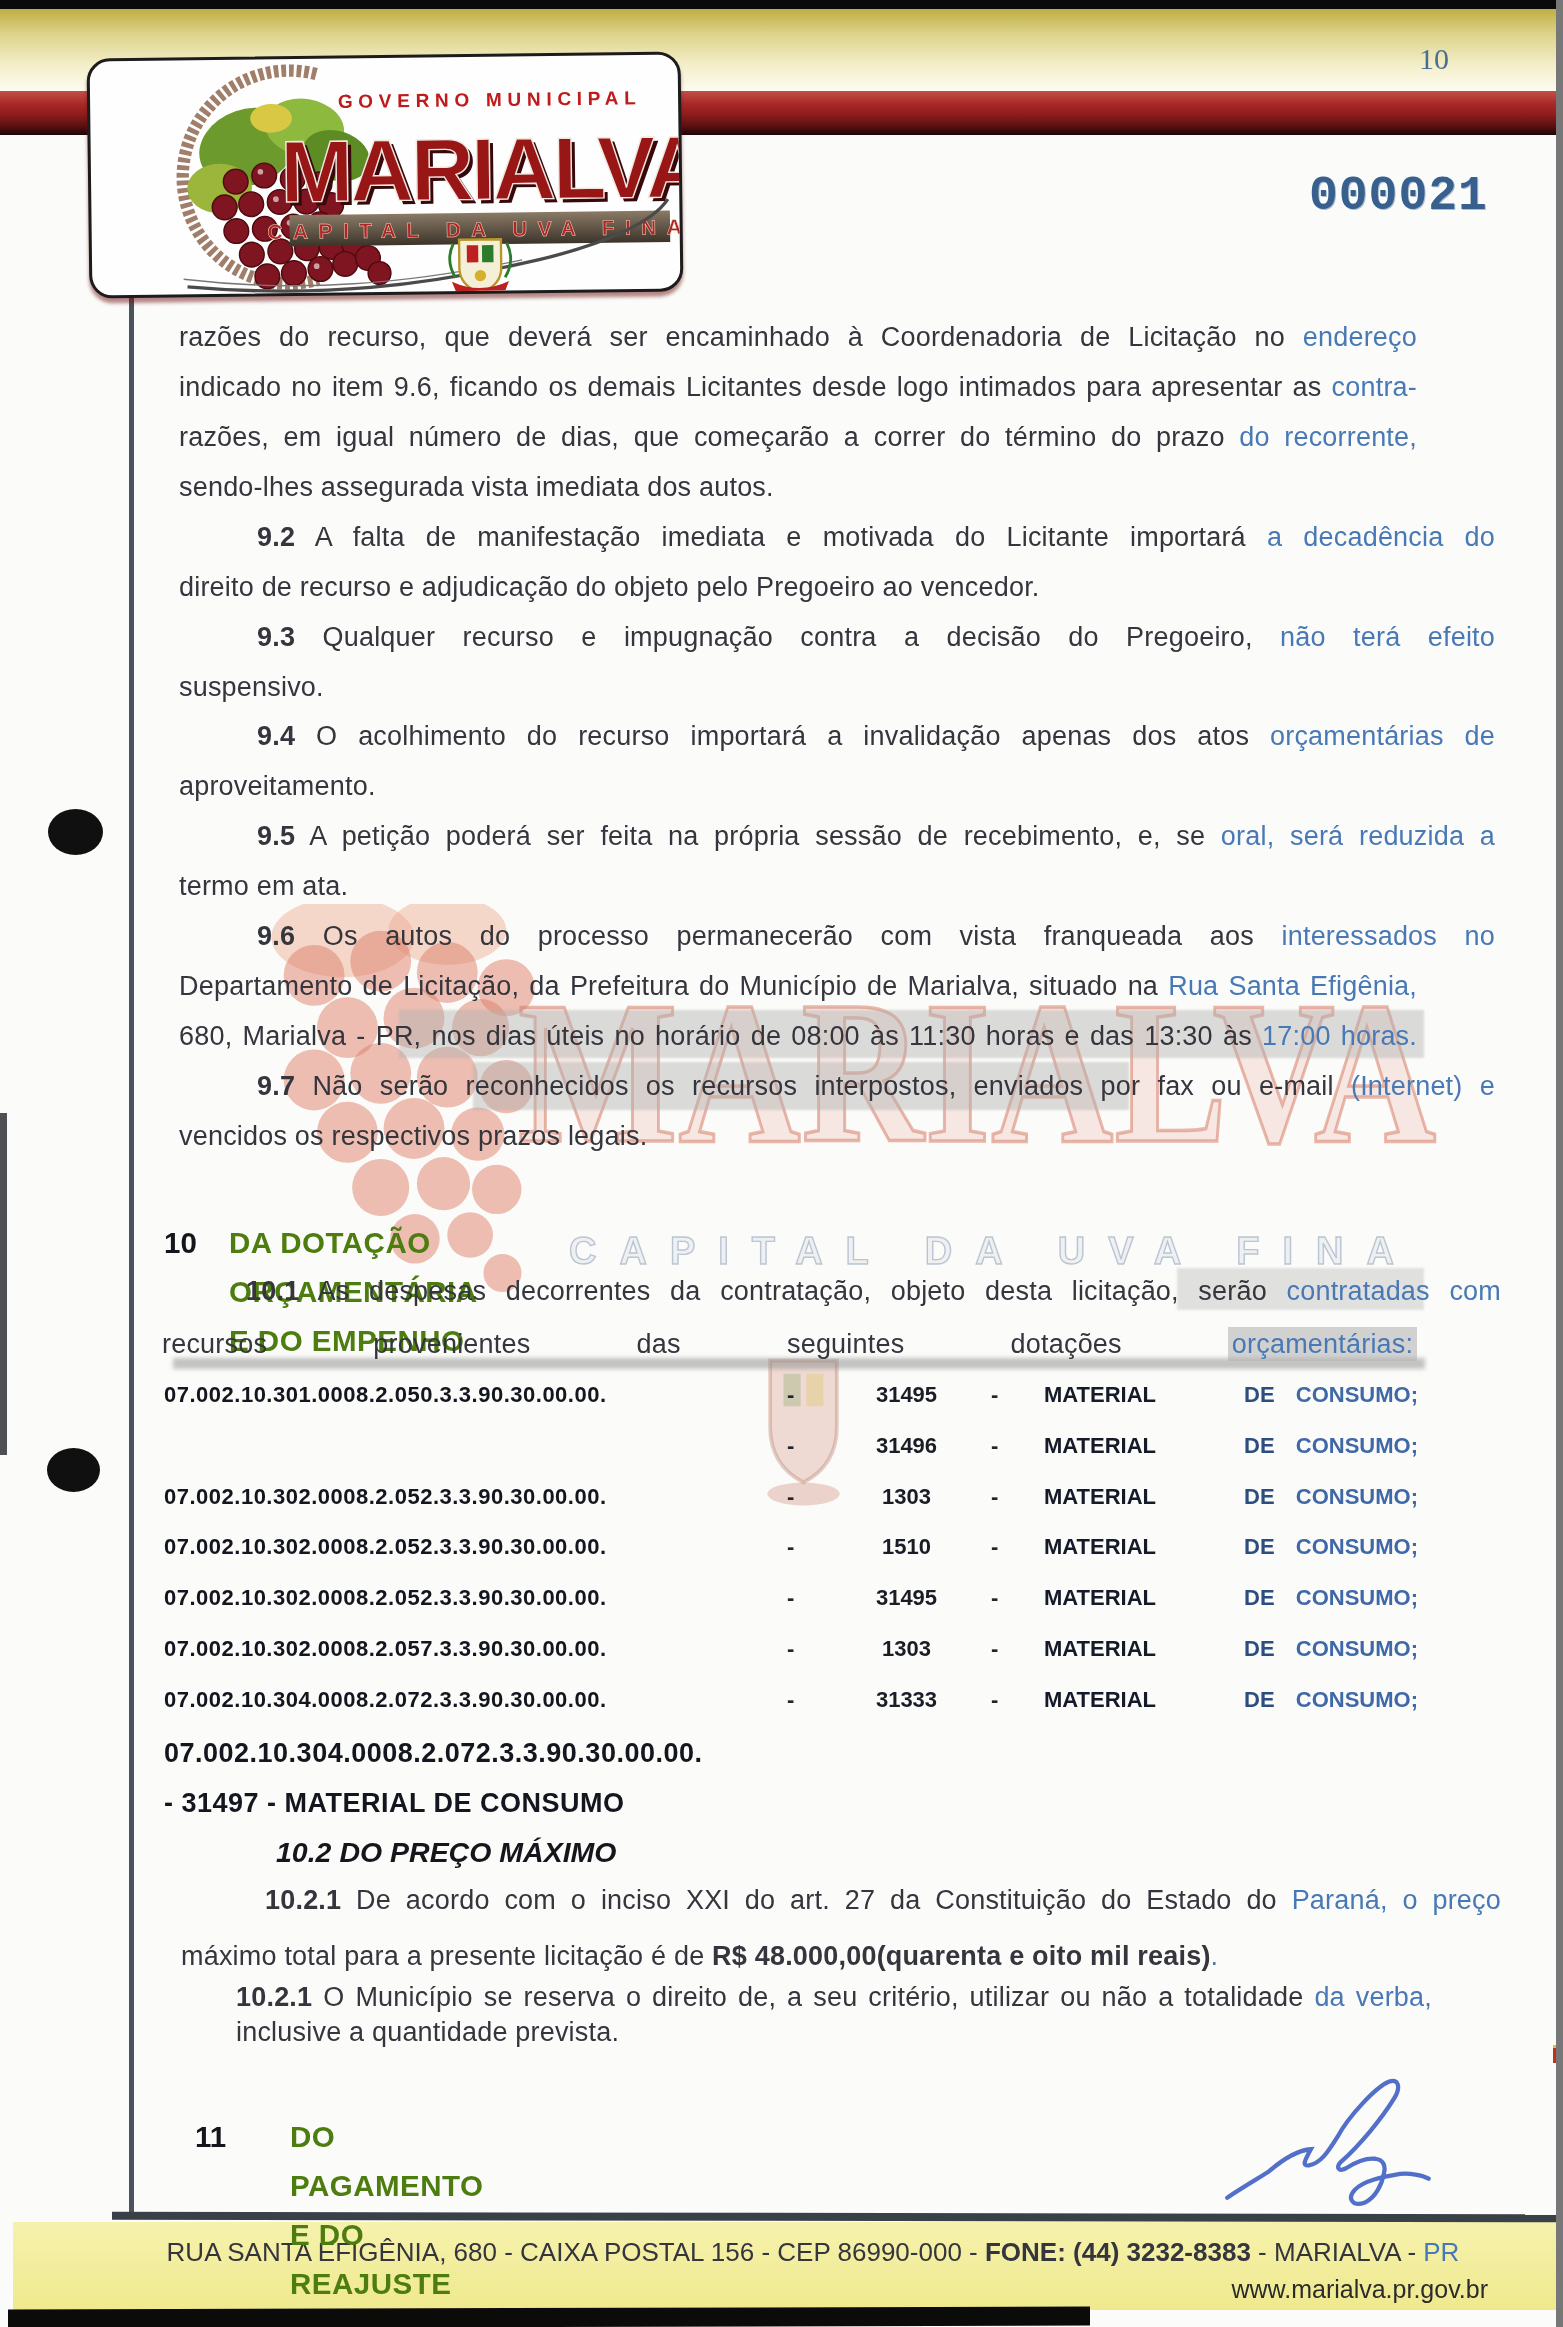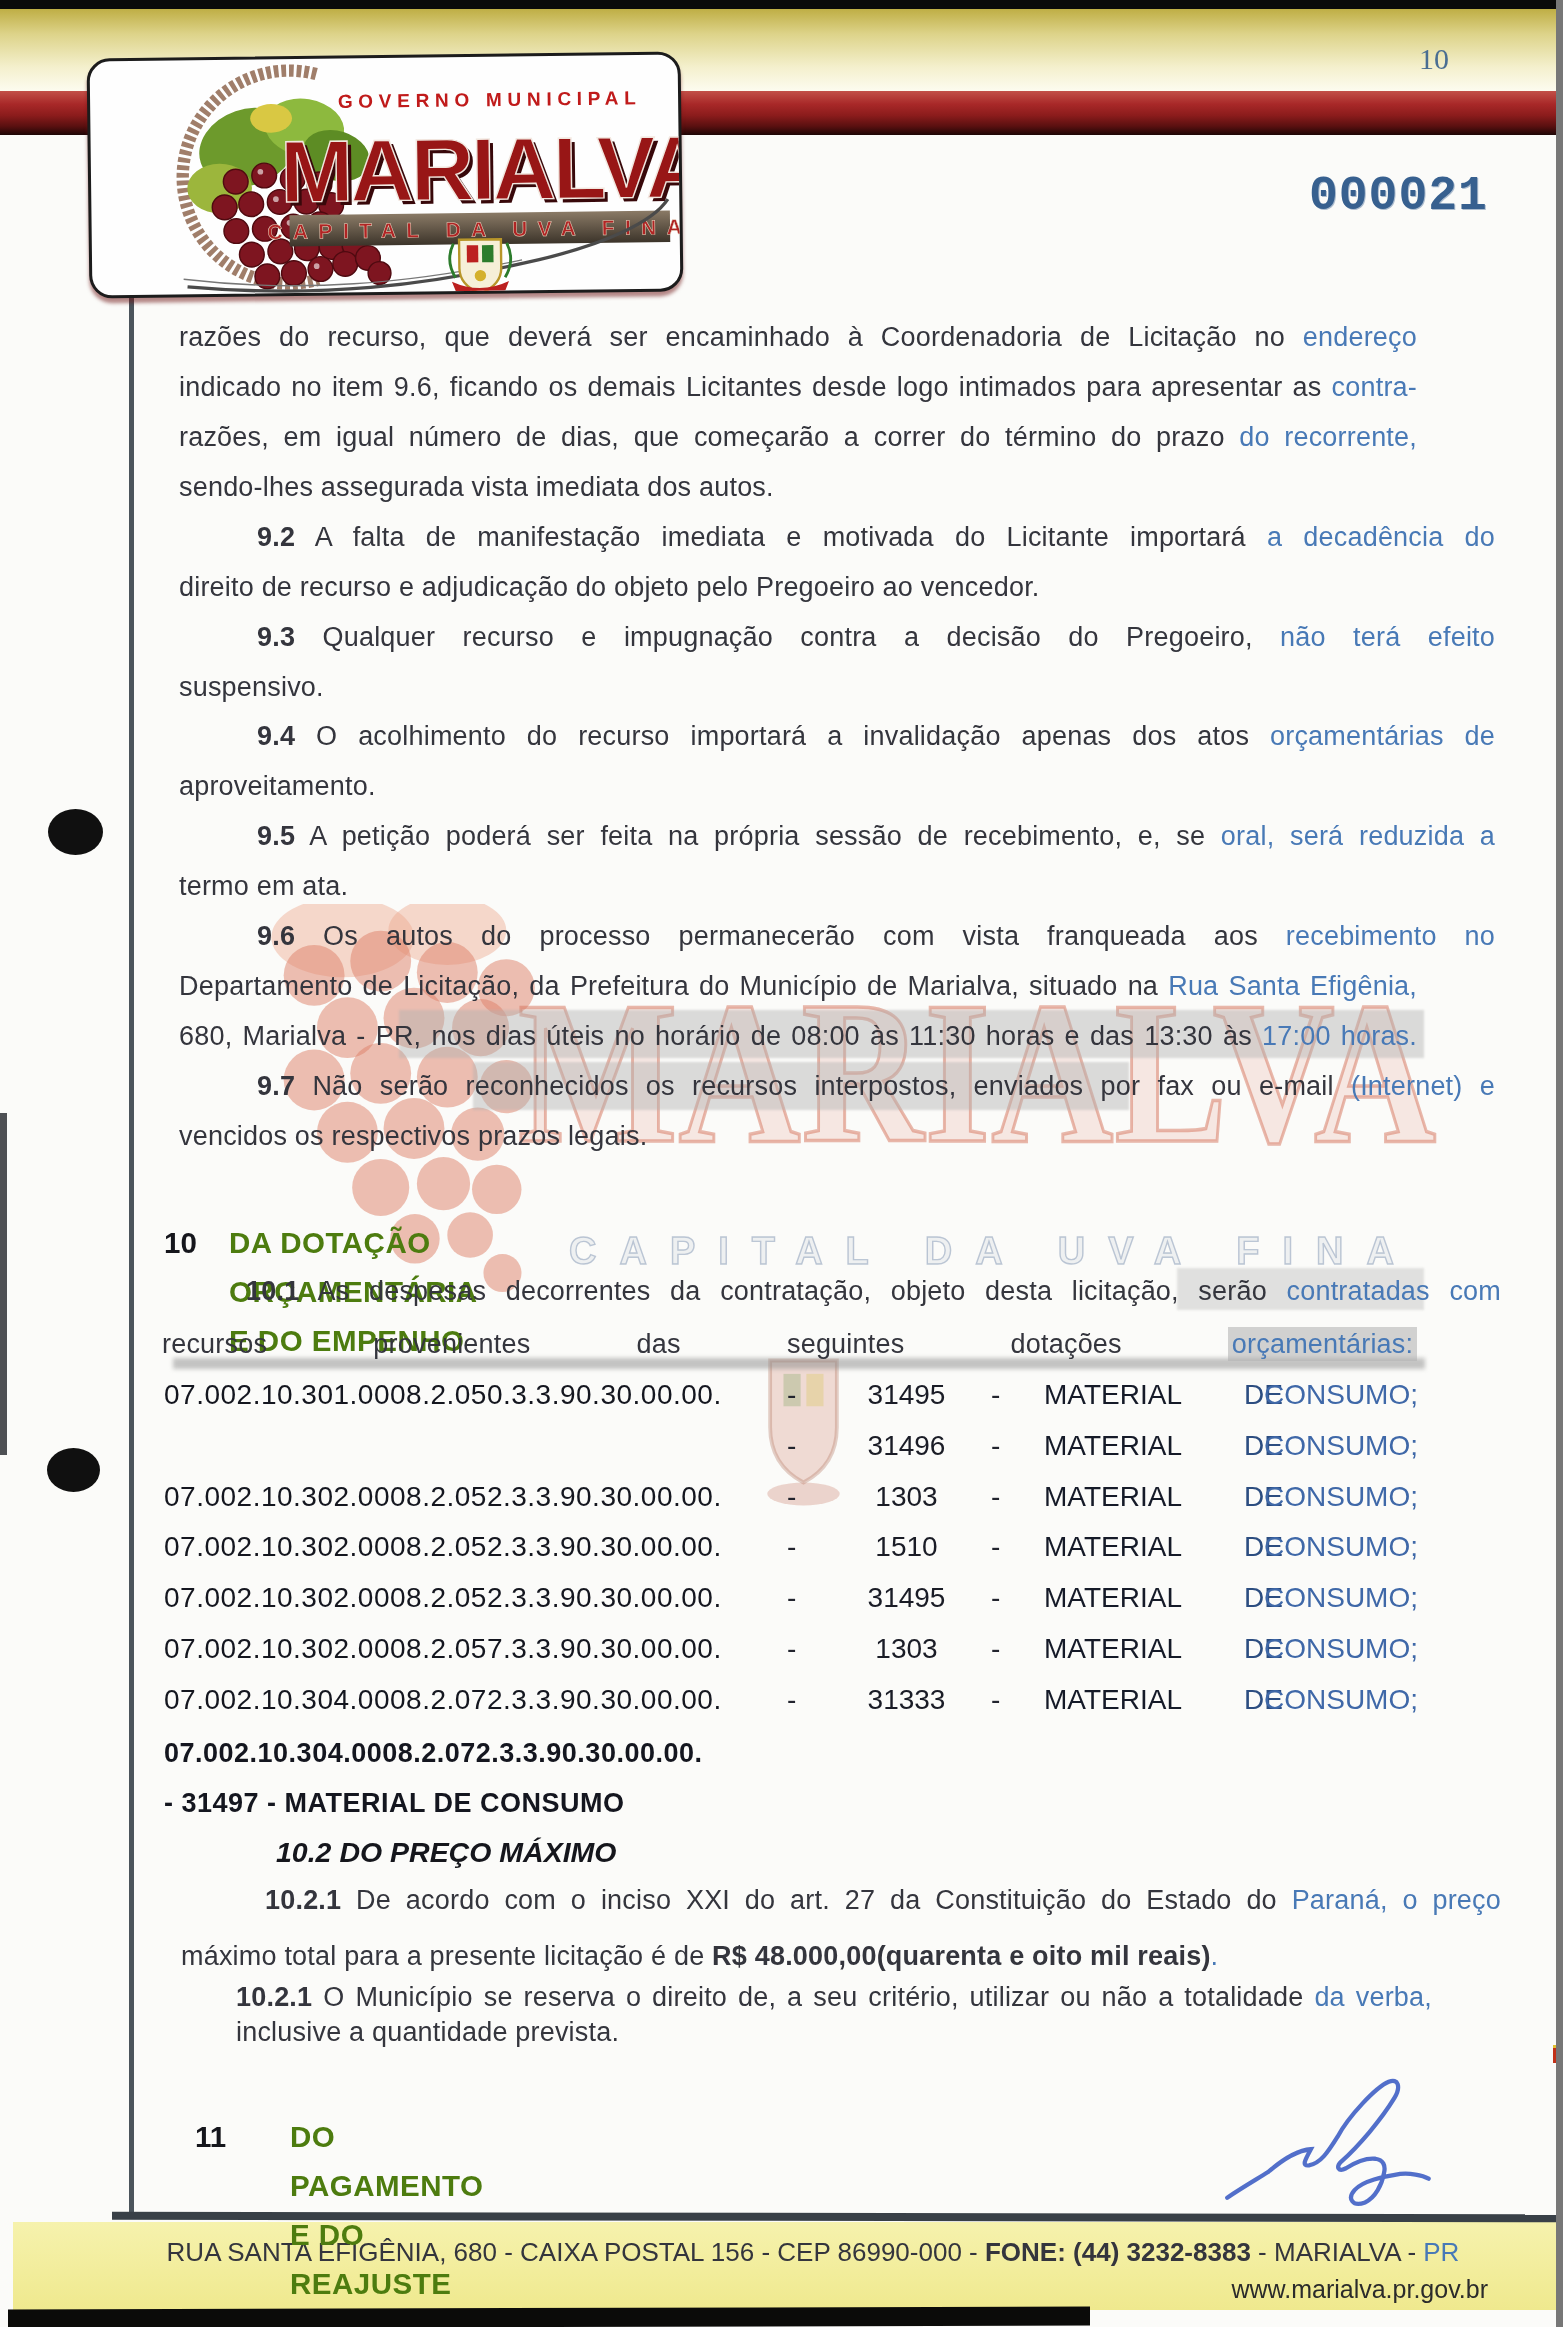--- a/index.html
+++ b/index.html
@@ -41,21 +41,21 @@
           letter-spacing:0.2px;}
   .t-line.j{text-align:justify;text-align-last:justify;}
   .t-line.tight{height:35px;line-height:35px;}
   .s-b{color:#4879b6;margin-top:16px;}
   .s-d{color:#34353d;}
   .bold{font-weight:bold;}
   .hl{background:rgba(175,175,175,.55);padding:1.9px 3.8px;}
   .h-num{position:absolute;left:0;font-size:29.5px;font-weight:bold;color:#15161c;line-height:49px;}
   .h-label{position:absolute;font-size:29.5px;font-weight:bold;color:#4d7c0f;line-height:49px;letter-spacing:0.5px;}
   .h2line{font-size:28.5px;font-weight:bold;color:#15161c;line-height:49px;}
-  .b-row{position:absolute;width:1254px;height:50px;line-height:50px;font-size:28px;font-weight:normal;}
+  .b-row{position:absolute;width:1254px;height:50px;line-height:50px;font-size:22px;font-weight:bold;}
   .b-code{position:absolute;left:0;color:#14161f;letter-spacing:0.5px;}
   .b-d1{position:absolute;left:623px;color:#22242e;}
   .b-num{position:absolute;left:671px;width:143px;text-align:center;color:#1a1c26;}
   .b-d2{position:absolute;left:827px;color:#22242e;}
   .b-mat{position:absolute;left:880px;color:#151a28;}
   .b-de{position:absolute;left:1080px;color:#2c4d80;}
   .b-con{position:absolute;right:0;color:#3f68a8;}
   .b-compact{position:absolute;left:0;height:50px;line-height:50px;font-size:27px;font-weight:bold;color:#14161f;letter-spacing:0.5px;}
   
   .fband{left:13.3px;top:2222px;width:1550px;height:88px;background:linear-gradient(180deg,#f6f2ad,#efe98e);z-index:2;}
@@ -204,21 +204,21 @@
         <div class="t-line j" style="top: 100px;"><span class="s-d">razões, em igual número de dias, que começarão a correr do término do prazo </span><span class="s-b">do recorrente,</span></div>
         <div class="t-line" style="top: 150px;"><span class="s-d">sendo-lhes assegurada vista imediata dos autos.</span></div>
         <div class="t-line j" style="top: 200px; padding-left: 78px;"><span class="s-d bold">9.2</span><span class="s-d"> A falta de manifestação imediata e motivada do Licitante importará </span><span class="s-b">a decadência do</span></div>
         <div class="t-line" style="top: 250px;"><span class="s-d">direito de recurso e adjudicação do objeto pelo Pregoeiro ao vencedor.</span></div>
         <div class="t-line j" style="top: 300px; padding-left: 78px;"><span class="s-d bold">9.3</span><span class="s-d"> Qualquer recurso e impugnação contra a decisão do Pregoeiro,</span><span class="s-b"> não terá efeito</span></div>
         <div class="t-line" style="top: 350px;"><span class="s-d">suspensivo.</span></div>
         <div class="t-line j" style="top: 399px; padding-left: 78px;"><span class="s-d bold">9.4</span><span class="s-d"> O acolhimento do recurso importará a invalidação apenas dos atos </span><span class="s-b">orçamentárias de</span></div>
         <div class="t-line" style="top: 449px;"><span class="s-d">aproveitamento.</span></div>
         <div class="t-line j" style="top: 499px; padding-left: 78px;"><span class="s-d bold">9.5</span><span class="s-d"> A petição poderá ser feita na própria sessão de recebimento, e, se </span><span class="s-b">oral, será reduzida a</span></div>
         <div class="t-line" style="top: 549px;"><span class="s-d">termo em ata.</span></div>
-        <div class="t-line j" style="top: 599px; padding-left: 78px;"><span class="s-d bold">9.6</span><span class="s-d"> Os autos do processo permanecerão com vista franqueada aos </span><span class="s-b">recebimento no</span></div>
+        <div class="t-line j" style="top: 599px; padding-left: 78px;"><span class="s-d bold">9.6</span><span class="s-d"> Os autos do processo permanecerão com vista franqueada aos </span><span class="s-b">interessados no</span></div>
         <div class="t-line j" style="top: 649px;"><span class="s-d">Departamento de Licitação, da Prefeitura do Município de Marialva, situado na </span><span class="s-b">Rua Santa Efigênia,</span></div>
         <div class="t-line j" style="top: 699px;"><span class="s-d">680, Marialva - PR, nos dias úteis no horário de 08:00 às 11:30 horas e das 13:30 às </span><span class="s-b">17:00 horas.</span></div>
         <div class="t-line j" style="top: 749px; padding-left: 78px;"><span class="s-d bold">9.7</span><span class="s-d"> Não serão reconhecidos os recursos interpostos, enviados por fax ou e-mail </span><span class="s-b">(Internet) e</span></div>
         <div class="t-line" style="top: 799px;"><span class="s-d">vencidos os respectivos prazos legais.</span></div>
       </div>
       <div class="blk" style="top: 1218px; left: 164px;">
         <span class="h-num">10</span>
         <span class="h-label" style="left: 65px;">DA DOTAÇÃO ORÇAMENTÁRIA E DO EMPENHO</span>
       </div>
       <div class="blk" style="top: 1267px; left: 162px; width: 1255px;">

